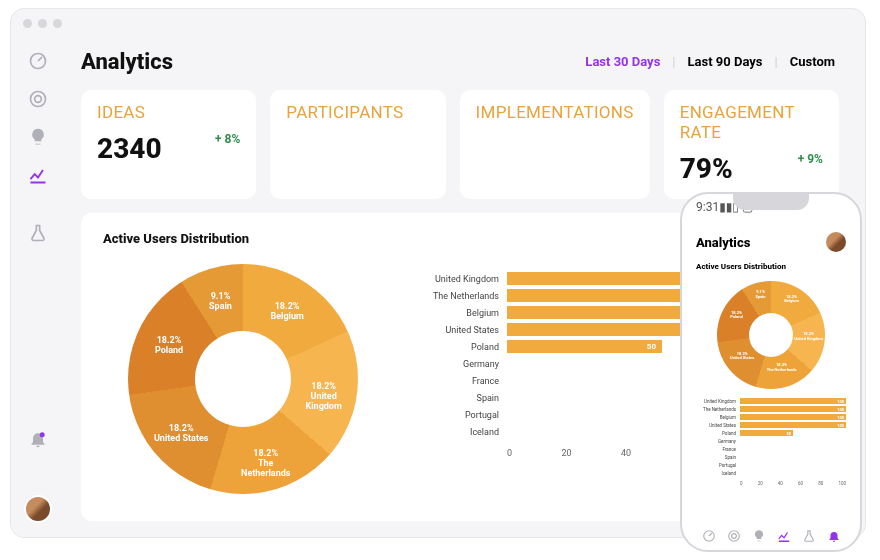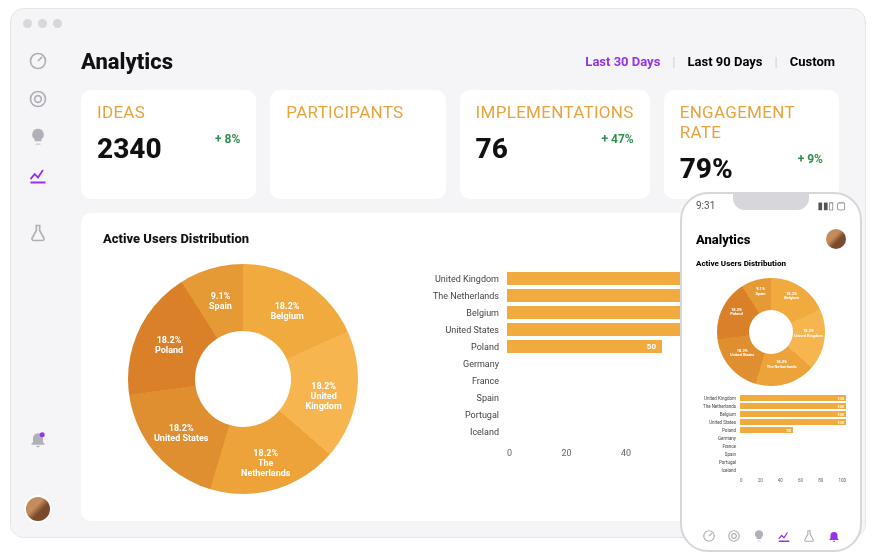--- a/index.html
+++ b/index.html
@@ -113,21 +113,21 @@
     height: 360px;
     border-radius: 28px;
     border: 2px solid #d6d6db;
     background: #fff;
     overflow: hidden;
   }
   .phone::before {
     content: ""; position: absolute; top: 0; left: 50%; transform: translateX(-50%);
     width: 76px; height: 16px; background: #d6d6db; border-radius: 0 0 12px 12px;
   }
-  .phone-status { display: flex; justify-content: space-between; font-size: 10px; padding: 6px 14px 0; color: #555; }
+  .phone-status { display: flex; font-size: 12px; padding: 6px 14px 0; color: #555; }
   .phone-inner { padding: 12px 14px 10px; }
   .phone-header { display: flex; align-items: center; justify-content: space-between; margin-top: 6px; }
   .phone-title { font-size: 13px; font-weight: 800; }
   .phone-avatar { width: 20px; height: 20px; border-radius: 50%; background: linear-gradient(135deg, #c48b5c 40%, #7a4a2b 60%); }
   .phone-sub { font-size: 8px; font-weight: 800; margin-top: 10px; }
   .phone-donut { position: relative; width: 108px; height: 108px; margin: 10px auto 8px; }
   .phone-donut-base { width: 108px; height: 108px; border-radius: 50%; position: absolute; }
   .phone-donut-hole { position: absolute; width: 44px; height: 44px; background: #fff; border-radius: 50%; left: 32px; top: 32px; }
   .phone-slice-label { position: absolute; color: #fff; font-size: 4px; font-weight: 700; text-align: center; line-height: 1.05; }
   .phone-bars { margin-top: 6px; }
@@ -210,24 +210,20 @@
           <div class="kpi-row">
             <div class="kpi-value">2340</div>
             <div class="kpi-delta">+ 8%</div>
           </div>
         </div>
         <div class="kpi">
           <div class="kpi-label">PARTICIPANTS</div>
         </div>
         <div class="kpi">
           <div class="kpi-label">IMPLEMENTATIONS</div>
-          <div class="kpi-row">
-            <div class="kpi-value">76</div>
-            <div class="kpi-delta">+ 47%</div>
-          </div>
         </div>
         <div class="kpi">
           <div class="kpi-label">ENGAGEMENT RATE</div>
           <div class="kpi-row">
             <div class="kpi-value">79%</div>
             <div class="kpi-delta">+ 9%</div>
           </div>
         </div>
       </div>
 

